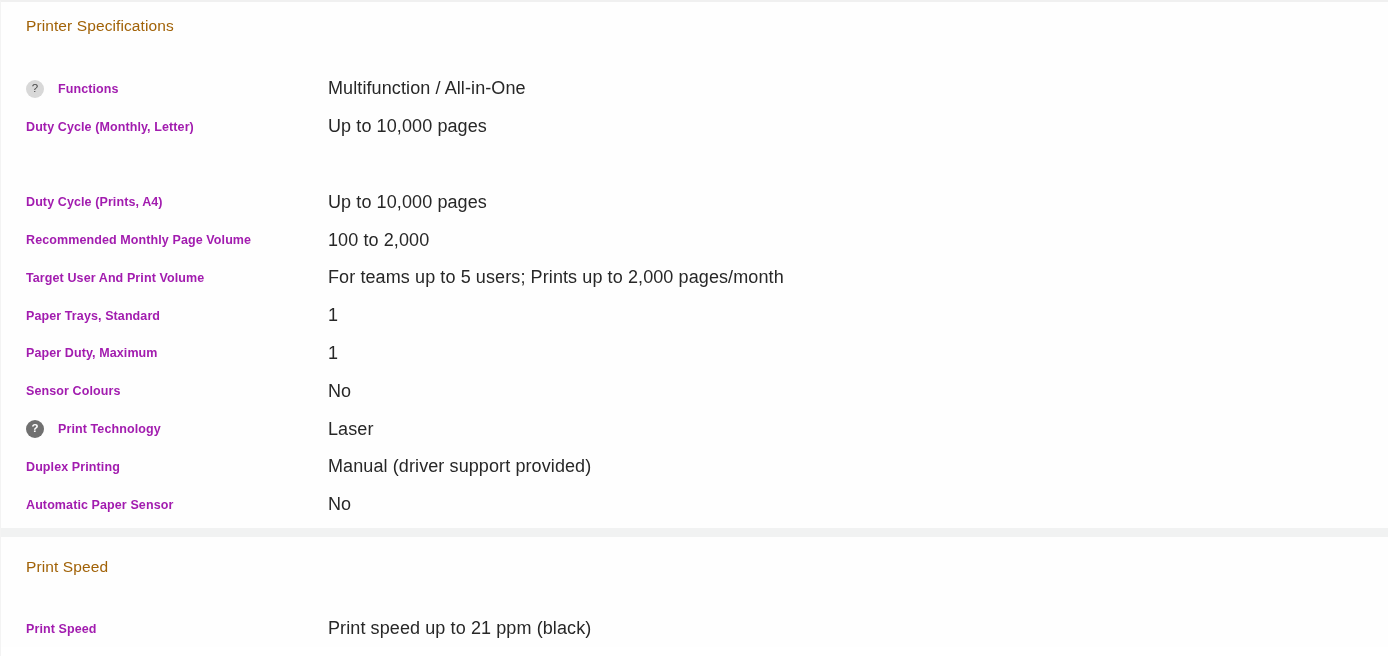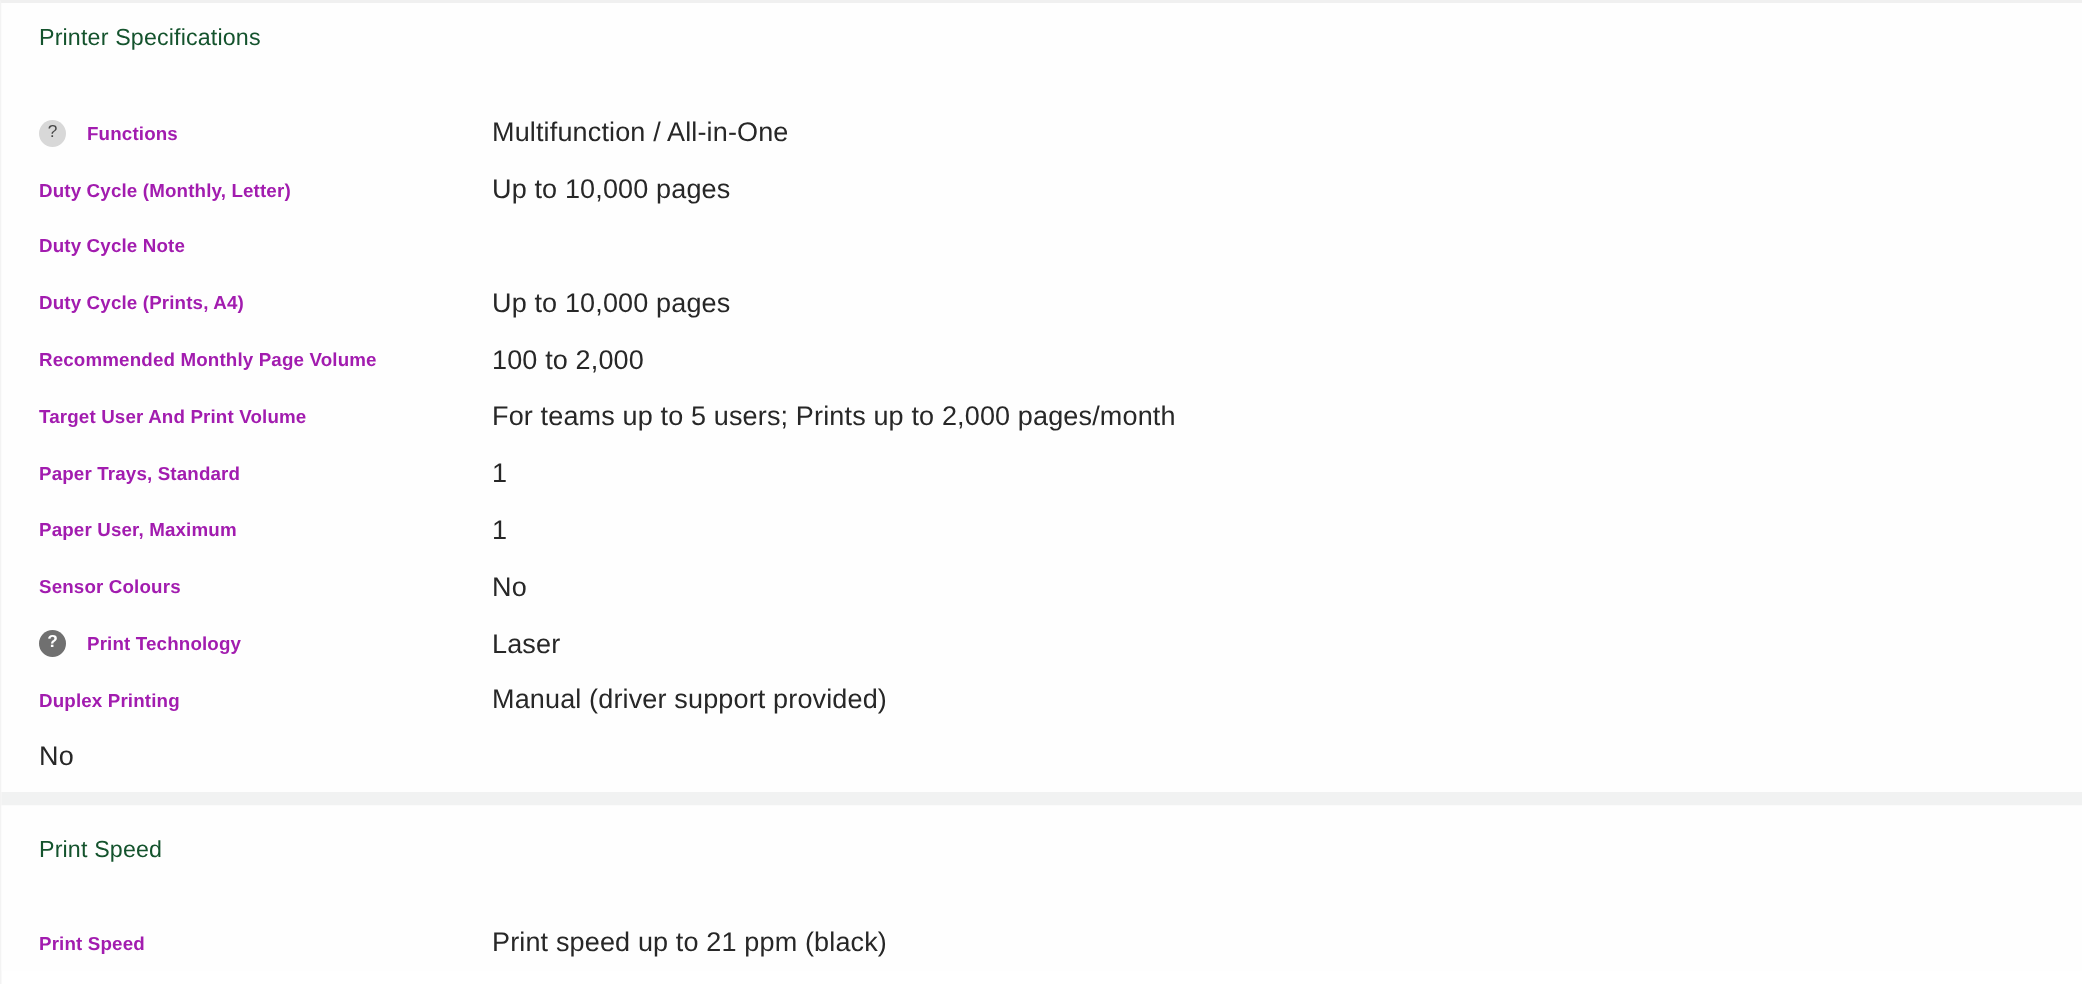--- a/index.html
+++ b/index.html
@@ -28,21 +28,21 @@
     padding: 20px 0 0 25px;
   }
   .section-divider {
     height: 9px;
     width: 1388px;
     background: #f1f2f2;
   }
   .section-title {
     font-size: 15.5px;
     line-height: 19px;
-    color: #14532d;
+    color: #a16207;
     font-weight: 400;
     letter-spacing: 0.1px;
   }
   .rows {
     margin-top: 35px;
   }
   .spec-section.second .rows {
     margin-top: 34px;
   }
   .spec-row {
@@ -113,24 +113,20 @@
 
   <div class="spec-row">
     <div class="spec-label-cell">
 
       <span class="spec-label">Duty Cycle (Monthly, Letter)</span>
     </div>
     <div class="spec-value">Up to 10,000 pages</div>
   </div>
 
   <div class="spec-row">
-    <div class="spec-label-cell">
-
-      <span class="spec-label">Duty Cycle Note</span>
-    </div>
   </div>
 
   <div class="spec-row">
     <div class="spec-label-cell">
 
       <span class="spec-label">Duty Cycle (Prints, A4)</span>
     </div>
     <div class="spec-value">Up to 10,000 pages</div>
   </div>
 
@@ -154,21 +150,21 @@
     <div class="spec-label-cell">
 
       <span class="spec-label">Paper Trays, Standard</span>
     </div>
     <div class="spec-value">1</div>
   </div>
 
   <div class="spec-row">
     <div class="spec-label-cell">
 
-      <span class="spec-label">Paper User, Maximum</span>
+      <span class="spec-label">Paper Duty, Maximum</span>
     </div>
     <div class="spec-value">1</div>
   </div>
 
   <div class="spec-row">
     <div class="spec-label-cell">
 
       <span class="spec-label">Sensor Colours</span>
     </div>
     <div class="spec-value">No</div>
@@ -186,20 +182,24 @@
 
   <div class="spec-row">
     <div class="spec-label-cell">
 
       <span class="spec-label">Duplex Printing</span>
     </div>
     <div class="spec-value">Manual (driver support provided)</div>
   </div>
 
   <div class="spec-row">
+    <div class="spec-label-cell">
+
+      <span class="spec-label">Automatic Paper Sensor</span>
+    </div>
     <div class="spec-value">No</div>
   </div>
 </div>
   </div>
 
   <div class="section-divider"></div>
 
   <div class="spec-section second">
     <div class="section-title">Print Speed</div>
     <div class="rows">

